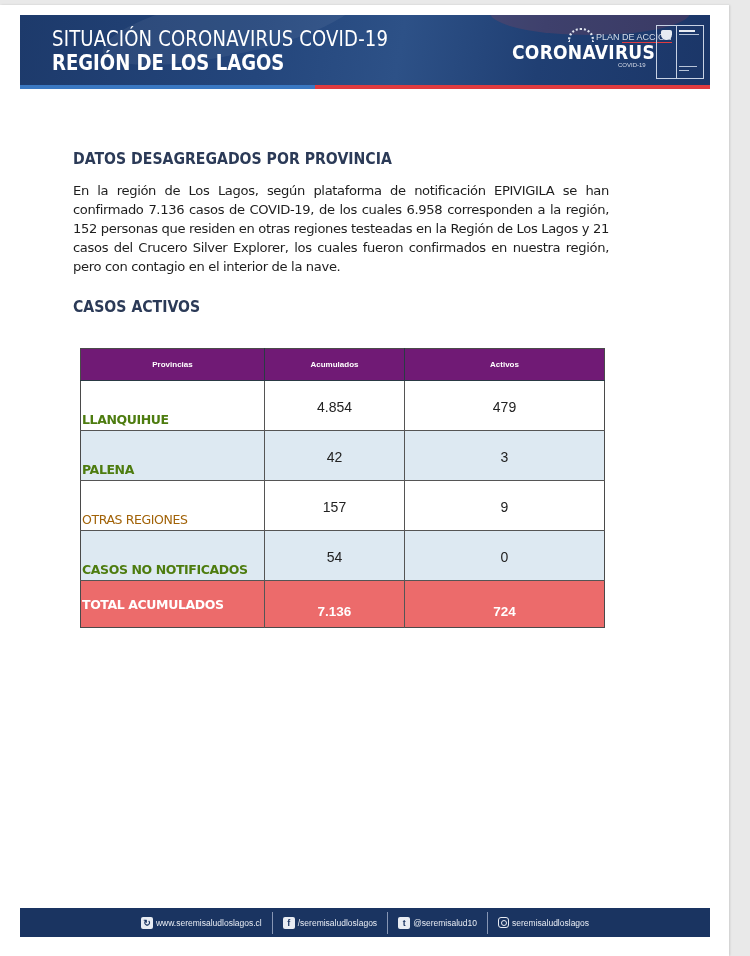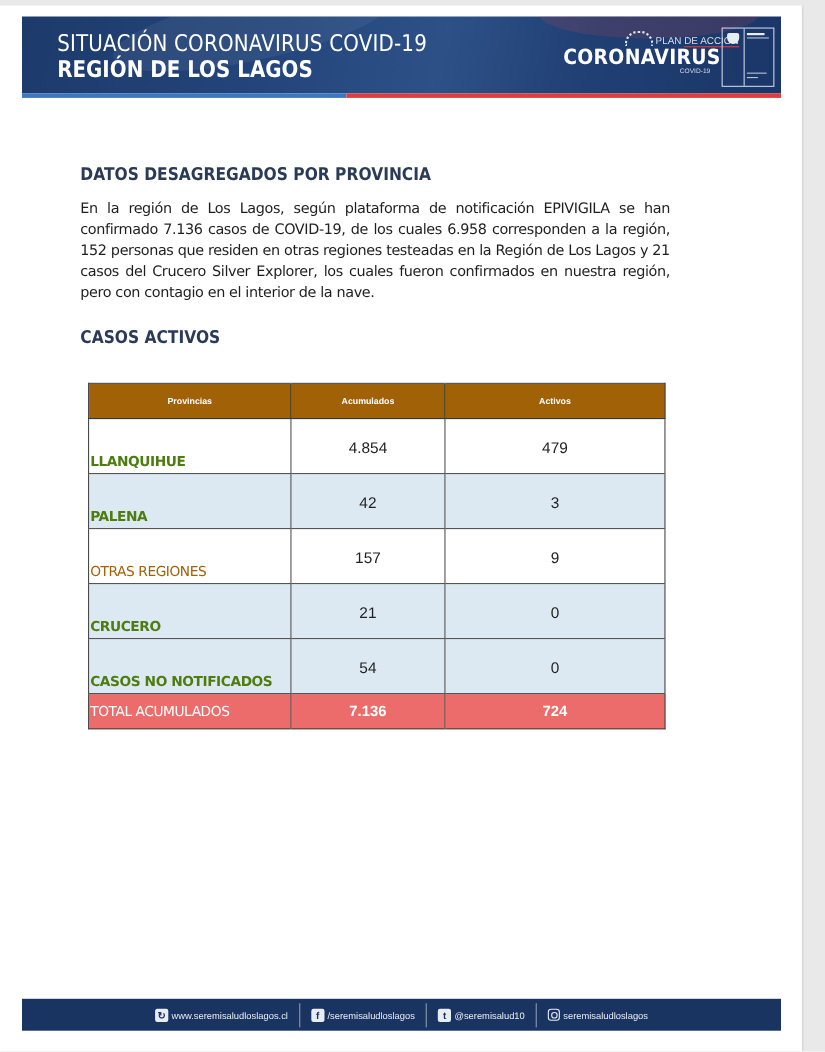--- a/index.html
+++ b/index.html
@@ -43,37 +43,37 @@
     position: absolute; left: 73px; top: 181px; width: 536px; color: #1e1e1e;
     font-size: 13.1px; line-height: 19px; text-align: justify; font-family: "DejaVu Sans", sans-serif;
     letter-spacing: -0.35px;
   }
 
   table.data {
     position: absolute; left: 80px; top: 348px; width: 525px; border-collapse: collapse;
     border: 1.5px solid #4a4a4a;
   }
   table.data th {
-    background: #a16207; color: #ffffff; font-size: 8px; font-weight: bold; height: 31px;
+    background: #701a75; color: #ffffff; font-size: 8px; font-weight: bold; height: 31px;
     border-right: 1px solid #2a3a44; border-bottom: 1.5px solid #2a3a44; text-align: center; padding: 0;
   }
   table.data th:last-child { border-right: none; }
   table.data td {
     height: 31px; border-bottom: 1px solid #555; border-right: 1px solid #555; padding: 0; font-size: 14px; color: #222;
   }
   table.data td:last-child { border-right: none; }
   table.data tr.alt td { background: #dde9f2; }
   table.data tr.plain td { background: #ffffff; }
   table.data td.prov { width: 182px; vertical-align: bottom; padding-left: 1px; padding-bottom: 3px; font-size: 12.5px; color: #4d7c0f; font-weight: bold; font-family: "DejaVu Sans", sans-serif; letter-spacing: -0.4px; white-space: nowrap; }
   table.data td.prov.light { font-weight: normal; color: #a16207; }
   table.data td.num { text-align: center; vertical-align: top; padding-top: 18px; font-family: "Liberation Sans", sans-serif; }
   table.data td.c2 { width: 139px; }
   table.data tr.total td { background: #ec6b6b; color: #ffffff; font-weight: bold; border-bottom: none; vertical-align: middle; padding: 0; }
-  table.data tr.total td.prov { color: #ffffff; font-weight: normal; padding-left: 1px; padding-bottom: 0; }
-  table.data tr.total td.num { padding-top: 0; font-size: 13.5px; }
+  table.data tr.total td.prov { color: #ffffff; font-weight: bold; padding-left: 1px; padding-bottom: 0; }
+  table.data tr.total td.num { padding-top: 15px; font-size: 13.5px; }
 
   .footer {
     position: absolute; left: 20px; top: 908px; width: 690px; height: 29px; background: #1a3461;
     display: flex; align-items: center; justify-content: center; color: #e9edf4; font-size: 8.5px;
   }
   .footer .item { display: flex; align-items: center; padding: 0 10px; }
   .footer .sep { width: 1px; height: 22px; background: #8796b4; }
   .footer .ic {
     width: 12px; height: 12px; border-radius: 2px; background: #e8ecf3; color: #1a3461;
     font-size: 9px; font-weight: bold; display: inline-flex; align-items: center; justify-content: center; margin-right: 3px;
@@ -134,25 +134,20 @@
       <td class="prov">PALENA</td>
       <td class="num c2">42</td>
       <td class="num">3</td>
     </tr>
     <tr class="plain">
       <td class="prov light">OTRAS REGIONES</td>
       <td class="num c2">157</td>
       <td class="num">9</td>
     </tr>
     <tr class="alt">
-      <td class="prov">CRUCERO</td>
-      <td class="num c2">21</td>
-      <td class="num">0</td>
-    </tr>
-    <tr class="alt">
       <td class="prov">CASOS NO NOTIFICADOS</td>
       <td class="num c2">54</td>
       <td class="num">0</td>
     </tr>
     <tr class="total">
       <td class="prov">TOTAL ACUMULADOS</td>
       <td class="num c2">7.136</td>
       <td class="num">724</td>
     </tr>
   </tbody>

